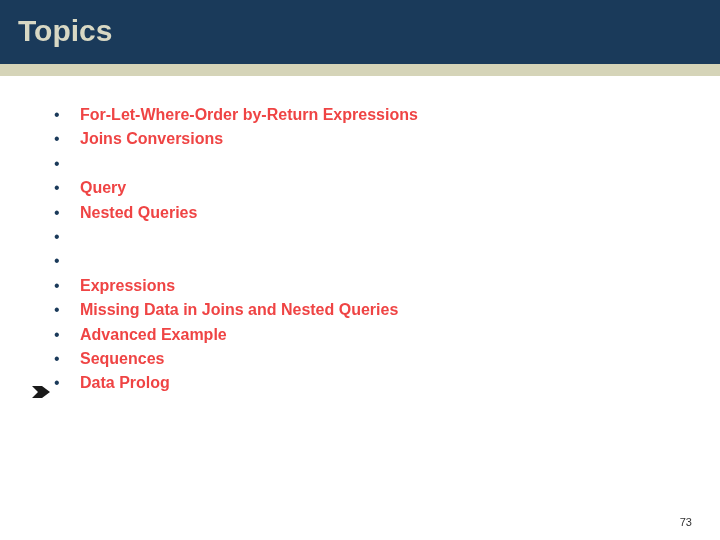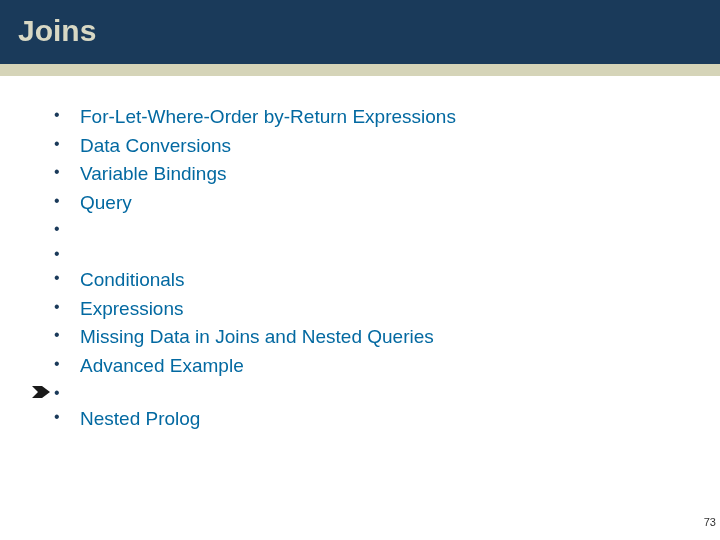--- a/index.html
+++ b/index.html
@@ -44,101 +44,102 @@
     }
     .bullet-dot {
       color: #1a3a5a;
       font-size: 16px;
       width: 28px;
       flex-shrink: 0;
       text-align: left;
       padding-left: 2px;
     }
     .bullet-text {
-      color: #0369a1;
-      font-size: 19px;
+      color: #ef4444;
+      font-size: 16px;
       font-family: Verdana, Geneva, sans-serif;
+      font-weight: bold;
     }
     .arrow-marker {
       position: absolute;
       left: 32px;
       top: 310px;
       width: 18px;
       height: 12px;
     }
     .arrow-marker svg {
       display: block;
     }
     .page-number {
       position: absolute;
       bottom: 12px;
-      right: 4px;
+      right: 28px;
       font-size: 11px;
       color: #333;
       font-family: Arial, sans-serif;
     }
   </style>
 </head>
 <body>
 
 <div class="header">
-  <div class="header-title">Joins</div>
+  <div class="header-title">Topics</div>
 </div>
 <div class="header-stripe"></div>
 
 <div class="content">
 
   <div class="arrow-marker">
     <svg width="18" height="12" viewBox="0 0 18 12">
       <polygon points="0,0 10,0 18,6 10,12 0,12 6,6" fill="#1a1a1a"></polygon>
     </svg>
   </div>
 
   <ul class="bullet-list">
     <li class="bullet-item">
       <span class="bullet-dot">•</span>
       <span class="bullet-text">For-Let-Where-Order by-Return Expressions</span>
     </li>
     <li class="bullet-item">
       <span class="bullet-dot">•</span>
-      <span class="bullet-text">Data Conversions</span>
+      <span class="bullet-text">Joins Conversions</span>
     </li>
     <li class="bullet-item">
       <span class="bullet-dot">•</span>
-      <span class="bullet-text">Variable Bindings</span>
     </li>
     <li class="bullet-item">
       <span class="bullet-dot">•</span>
       <span class="bullet-text">Query</span>
     </li>
     <li class="bullet-item">
       <span class="bullet-dot">•</span>
+      <span class="bullet-text">Nested Queries</span>
     </li>
     <li class="bullet-item">
       <span class="bullet-dot">•</span>
     </li>
     <li class="bullet-item">
       <span class="bullet-dot">•</span>
-      <span class="bullet-text">Conditionals</span>
     </li>
     <li class="bullet-item">
       <span class="bullet-dot">•</span>
       <span class="bullet-text">Expressions</span>
     </li>
     <li class="bullet-item">
       <span class="bullet-dot">•</span>
       <span class="bullet-text">Missing Data in Joins and Nested Queries</span>
     </li>
     <li class="bullet-item">
       <span class="bullet-dot">•</span>
       <span class="bullet-text">Advanced Example</span>
     </li>
     <li class="bullet-item">
       <span class="bullet-dot">•</span>
+      <span class="bullet-text">Sequences</span>
     </li>
     <li class="bullet-item">
       <span class="bullet-dot">•</span>
-      <span class="bullet-text">Nested Prolog</span>
+      <span class="bullet-text">Data Prolog</span>
     </li>
   </ul>
 </div>
 
 <div class="page-number">73</div>
 
 </body></html>

